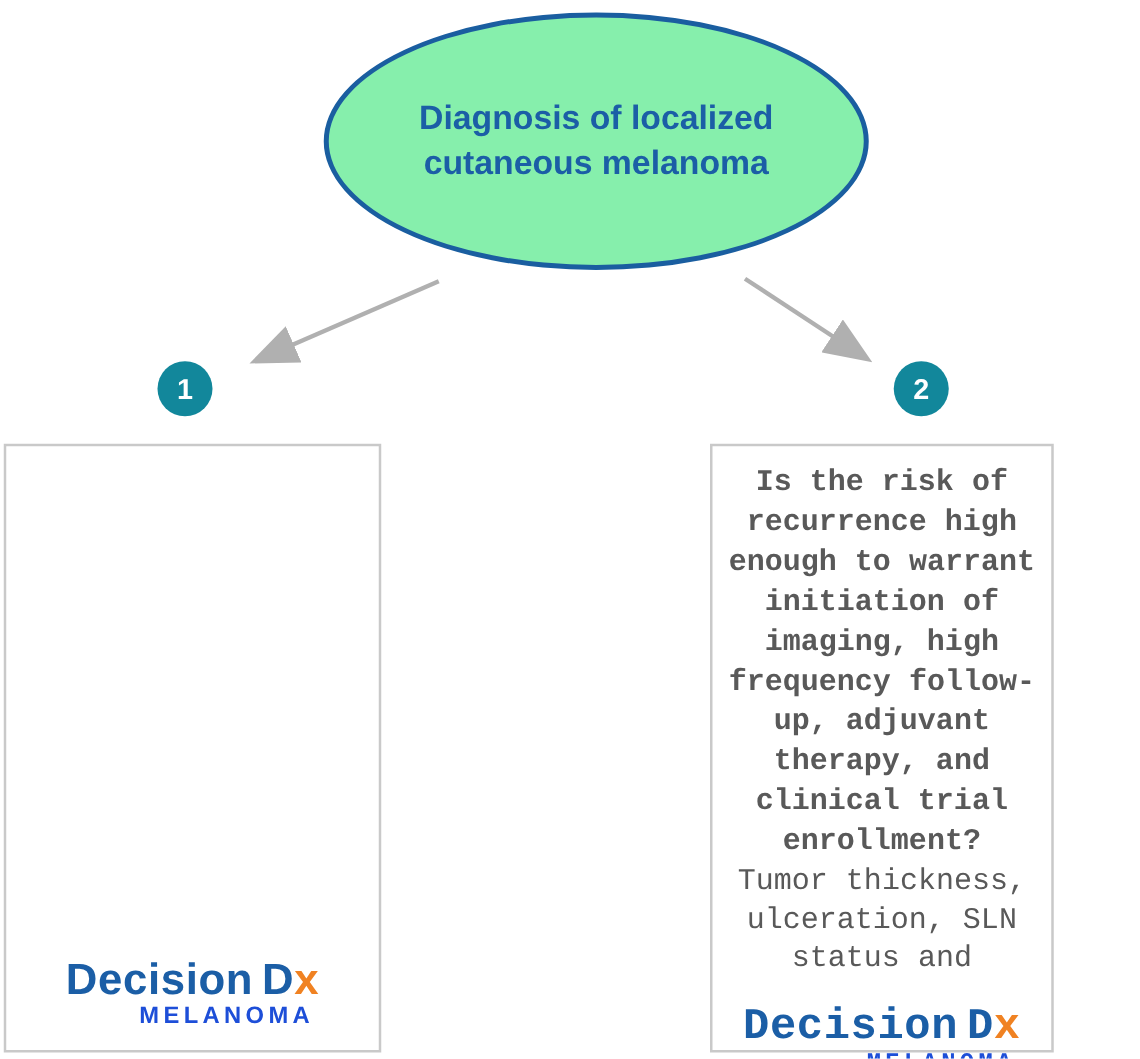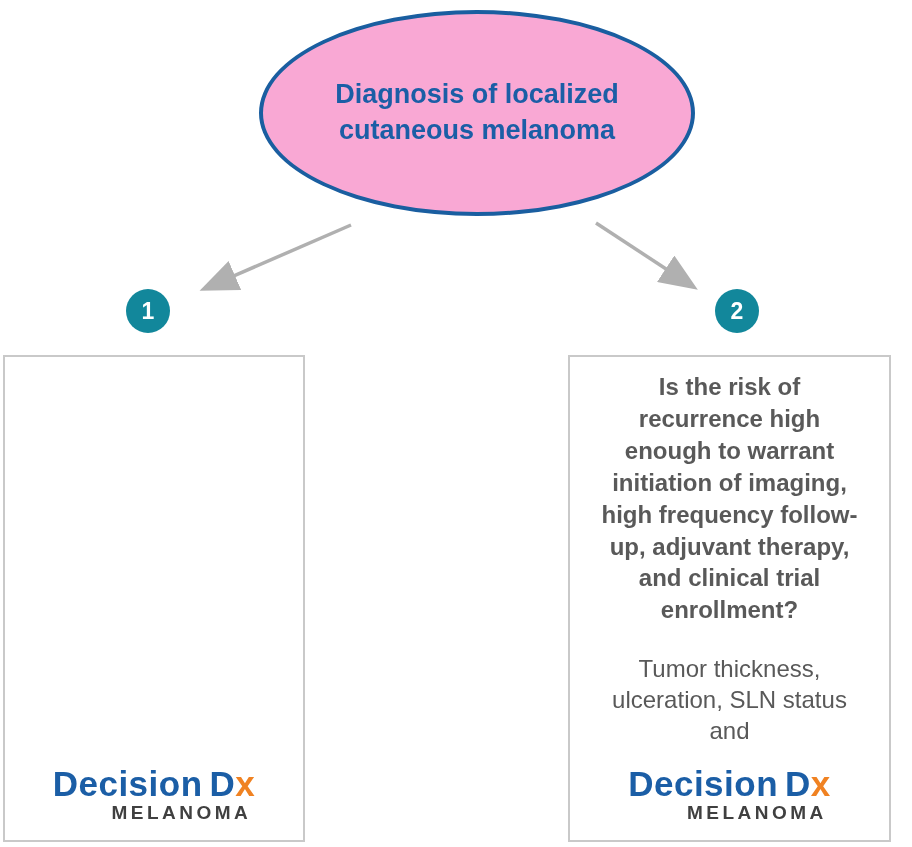--- a/index.html
+++ b/index.html
@@ -22,21 +22,21 @@
       left: 259px;
       top: 10px;
       width: 436px;
       height: 206px;
       border: 4px solid #1A5EA0;
       border-radius: 50%;
       box-sizing: border-box;
       display: flex;
       align-items: center;
       justify-content: center;
-      background: #f9a8d4;
+      background: #86efac;
     }
     .root-ellipse-text {
       width: 285px;
       text-align: center;
       color: #1B5EA6;
       font-weight: bold;
       font-size: 27px;
       line-height: 1.32;
     }
 
@@ -79,37 +79,38 @@
       text-align: center;
       color: #595959;
     }
     .branch-box.left {
       left: 3px;
       width: 302px;
       padding: 28px 14px 16px 14px;
     }
     .branch-box.right {
       left: 568px;
-      width: 323px;
+      width: 275px;
       padding: 14px 10px 16px 10px;
+      font-family: Liberation Mono, monospace;
     }
     .question {
       font-weight: bold;
       font-size: 24px;
       line-height: 1.33;
     }
     .branch-box.left  .question { max-width: 232px; }
     .branch-box.right .question { max-width: 270px; }
     .spacer { flex: 1 1 auto; }
     .factors {
       font-size: 24px;
       line-height: 1.3;
     }
     .branch-box.left  .factors { max-width: 232px; }
-    .branch-box.right .factors { max-width: 268px; margin-top: 20px; }
+    .branch-box.right .factors { max-width: 268px; }
 
     
     .logo {
       display: inline-flex;
       flex-direction: column;
       align-items: flex-end;
       margin-top: 18px;
     }
     .logo-main {
       font-size: 35px;
@@ -117,21 +118,21 @@
       color: #1B5EA6;
       line-height: 1.1;
       letter-spacing: 0.5px;
       white-space: nowrap;
     }
     .logo-d { margin-left: 7px; }
     .logo-x { color: #F08222; }
     .logo-sub {
       font-size: 19px;
       font-weight: bold;
-      color: #404040;
+      color: #1d4ed8;
       letter-spacing: 3.5px;
       margin-top: -1px;
       padding-right: 4px;
       white-space: nowrap;
     }
   </style>
 </head>
 <body>
 
 <div class="canvas">

